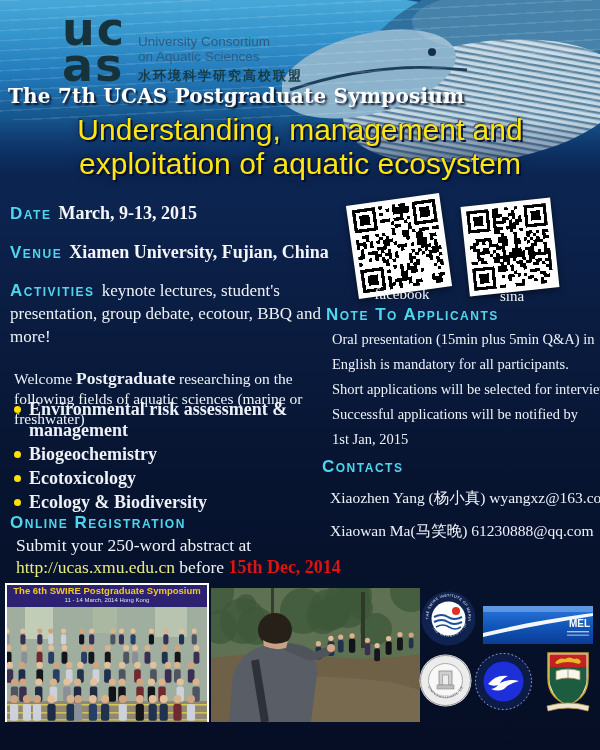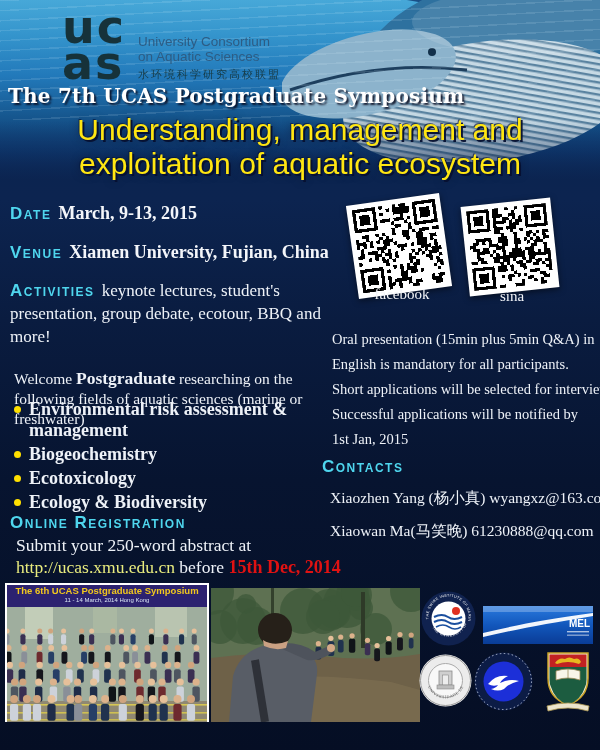--- a/index.html
+++ b/index.html
@@ -16,21 +16,21 @@
     opacity:.45;}
   .header-fade{position:absolute;left:0;top:120px;width:600px;height:80px;
     background:linear-gradient(180deg,rgba(12,36,80,0),rgba(12,36,80,.95));}
   .whale{position:absolute;right:-12px;top:-6px;}
   
   .ucas{position:absolute;left:62px;top:8px;display:flex;align-items:center;}
   .ucas-letters{font-family:"DejaVu Sans",sans-serif;font-weight:bold;font-size:46px;line-height:36px;
     color:#16323a;letter-spacing:2px;}
   .ucas-text{margin:26px 0 0 12px;font-family:"Liberation Sans",sans-serif;}
   .ucas-en{color:#2d5c84;font-size:13.5px;line-height:15px;}
-  .ucas-cn{color:#173b46;font-size:11px;font-weight:normal;margin-top:3px;letter-spacing:2px;}
+  .ucas-cn{color:#173b46;font-size:13px;font-weight:bold;margin-top:3px;letter-spacing:2px;}
   .banner-title{position:absolute;left:8px;top:84px;font-family:"DejaVu Serif",serif;font-weight:bold;
     font-size:20px;color:#ffffff;text-shadow:2px 2px 2px rgba(8,10,30,.9);letter-spacing:.2px;}
   .main-title{position:absolute;left:0;top:113px;width:600px;text-align:center;
     font-family:"Liberation Sans",sans-serif;font-weight:normal;font-size:30px;line-height:34px;
     color:#ffe612;text-shadow:2px 2px 0 rgba(6,16,48,.95),-1px -1px 0 rgba(6,16,48,.6),0 0 8px rgba(0,0,30,.5);}
   
   .sec-h{font-family:"Liberation Sans",sans-serif;font-weight:bold;font-variant:small-caps;
     color:#4fd6ee;letter-spacing:1.5px;font-size:17px;line-height:23px;}
   .inline-h{display:inline;margin-right:7px;}
   .abs{position:absolute;}
@@ -549,39 +549,40 @@
         <rect x="18" y="0" width="7" height="7"></rect>
         <rect x="19" y="1" width="5" height="5" fill="#fff"></rect>
         <rect x="20" y="2" width="3" height="3" fill="#000"></rect>
         <rect x="0" y="18" width="7" height="7"></rect>
         <rect x="1" y="19" width="5" height="5" fill="#fff"></rect>
         <rect x="2" y="20" width="3" height="3" fill="#000"></rect>
       </svg></div>
   <div class="qr-label lab-fb">facebook</div>
   <div class="qr-label lab-sina">sina</div>
 
+  <div class="abs sec-h h-note">Note To Applicants</div>
   <div class="abs note-lines">
     <div>Oral presentation (15min plus 5min Q&amp;A) in</div>
     <div>English is mandatory for all participants.</div>
     <div>Short applications will be selected for interview.</div>
     <div>Successful applications will be notified by</div>
     <div>1st Jan, 2015</div>
   </div>
 
   <div class="abs sec-h h-contacts">Contacts</div>
   <div class="abs contact1">
     <span>Xiaozhen Yang (杨小真)</span><span> wyangxz@163.com</span>
   </div>
   <div class="abs contact2">
     <span>Xiaowan Ma(马笑晚)</span><span> 61230888@qq.com</span>
   </div>
 
   <div class="abs photo-left">
     <div class="photo-banner">
-      <div class="pb-title">The 6th UCAS Postgraduate Symposium</div>
+      <div class="pb-title">The 6th SWIRE Postgraduate Symposium</div>
       <div class="pb-sub">11 - 14 March, 2014    Hong Kong</div>
     </div>
     <div id="crowd1" class="crowd-box"><svg viewBox="0 0 200 115" width="100%" height="100%">
           <rect width="200" height="115" fill="#9fae9e"></rect>
           <rect x="18" y="0" width="28" height="32" fill="#c2cdb8"></rect>
           <rect x="148" y="0" width="32" height="30" fill="#b9c4b0"></rect>
           <rect x="86" y="0" width="24" height="26" fill="#aab8a2"></rect>
           <rect x="0" y="94" width="200" height="21" fill="#8f8872"></rect>
           <rect x="0" y="97" width="200" height="1.6" fill="#d6c654"></rect>
           <rect x="0" y="105" width="200" height="1.6" fill="#cfc052"></rect>

